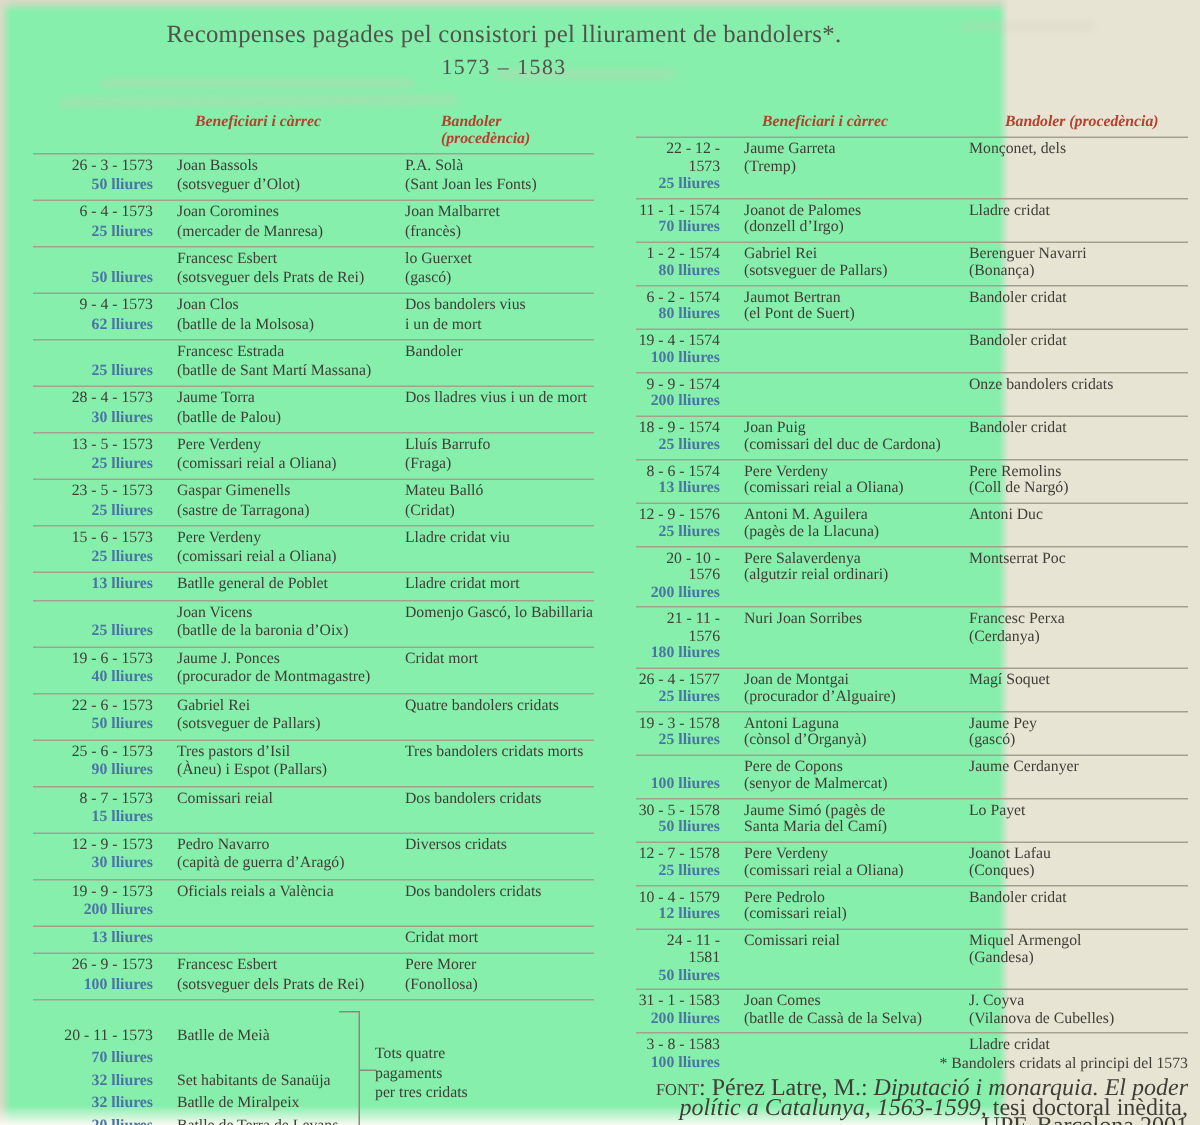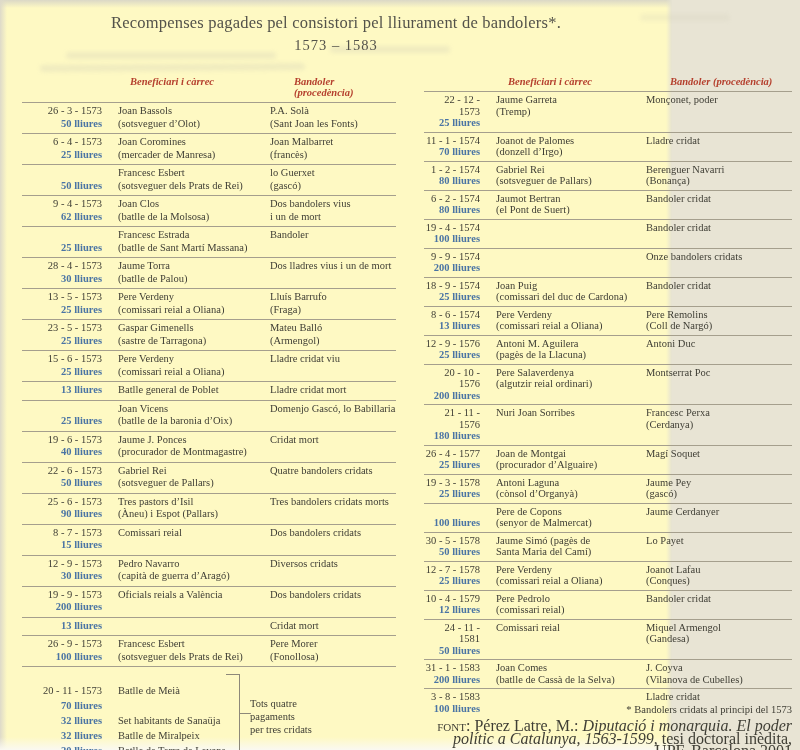--- a/index.html
+++ b/index.html
@@ -1,18 +1,18 @@
 <!DOCTYPE html>
 <html><head>
 <meta charset="utf-8">
 <style>
   html,body{margin:0;padding:0;}
   body{width:800px;height:750px;overflow:hidden;background:#e8e4d4;
        font-family:"Liberation Serif","DejaVu Serif",serif;}
-  .page{position:relative;width:672px;height:750px;background:#fef9c3;color:#3f3e35;}
+  .page{position:relative;width:672px;height:750px;background:#86efac;color:#3f3e35;}
 
   
   .edge{position:absolute;pointer-events:none;}
   .edge-top{left:0;top:0;right:0;height:8px;background:linear-gradient(#dbd8c6,rgba(219,216,198,0));}
   .edge-left{left:0;top:0;bottom:0;width:7px;background:linear-gradient(90deg,#dedac9,rgba(222,218,201,0));}
   .edge-right{right:0;top:0;bottom:0;width:6px;background:linear-gradient(270deg,#e5e2d2,rgba(229,226,210,0));}
   .edge-bottom{left:0;bottom:0;right:0;height:13px;background:linear-gradient(0deg,#faf9f2,rgba(250,249,242,0));}
   .bleed{position:absolute;background:#cfccb6;opacity:.3;filter:blur(2px);height:7px;border-radius:4px;}
   .b1{left:66px;top:52px;width:210px;}
   .b2{left:40px;top:64px;width:265px;transform:rotate(-.4deg);}
@@ -135,21 +135,21 @@
           <div class="cell c-ben">Pere Verdeny
 (comissari reial a Oliana)</div>
           <div class="cell c-ban">Lluís Barrufo
 (Fraga)</div>
         </div>
         <div class="row">
           <div class="cell c-date"><div class="date">23 - 5 - 1573</div><div class="amount">25 lliures</div></div>
           <div class="cell c-ben">Gaspar Gimenells
 (sastre de Tarragona)</div>
           <div class="cell c-ban">Mateu Balló
-(Armengol)</div>
+(Cridat)</div>
         </div>
         <div class="row">
           <div class="cell c-date"><div class="date">15 - 6 - 1573</div><div class="amount">25 lliures</div></div>
           <div class="cell c-ben">Pere Verdeny
 (comissari reial a Oliana)</div>
           <div class="cell c-ban">Lladre cridat viu</div>
         </div>
         <div class="row">
           <div class="cell c-date nd"><div class="amount">13 lliures</div></div>
           <div class="cell c-ben">Batlle general de Poblet</div>
@@ -247,21 +247,21 @@
     <div class="header-row">
       <div class="cell"></div>
       <div class="col-head">Beneficiari i càrrec</div>
       <div class="col-head">Bandoler (procedència)</div>
     </div>
     <div class="rows" id="right-rows">
         <div class="row">
           <div class="cell c-date"><div class="date">22 - 12 - 1573</div><div class="amount">25 lliures</div></div>
           <div class="cell c-ben">Jaume Garreta
 (Tremp)</div>
-          <div class="cell c-ban">Monçonet, poder</div>
+          <div class="cell c-ban">Monçonet, dels</div>
         </div>
         <div class="row">
           <div class="cell c-date"><div class="date">11 - 1 - 1574</div><div class="amount">70 lliures</div></div>
           <div class="cell c-ben">Joanot de Palomes
 (donzell d’Irgo)</div>
           <div class="cell c-ban">Lladre cridat</div>
         </div>
         <div class="row">
           <div class="cell c-date"><div class="date">1 - 2 - 1574</div><div class="amount">80 lliures</div></div>
           <div class="cell c-ben">Gabriel Rei

